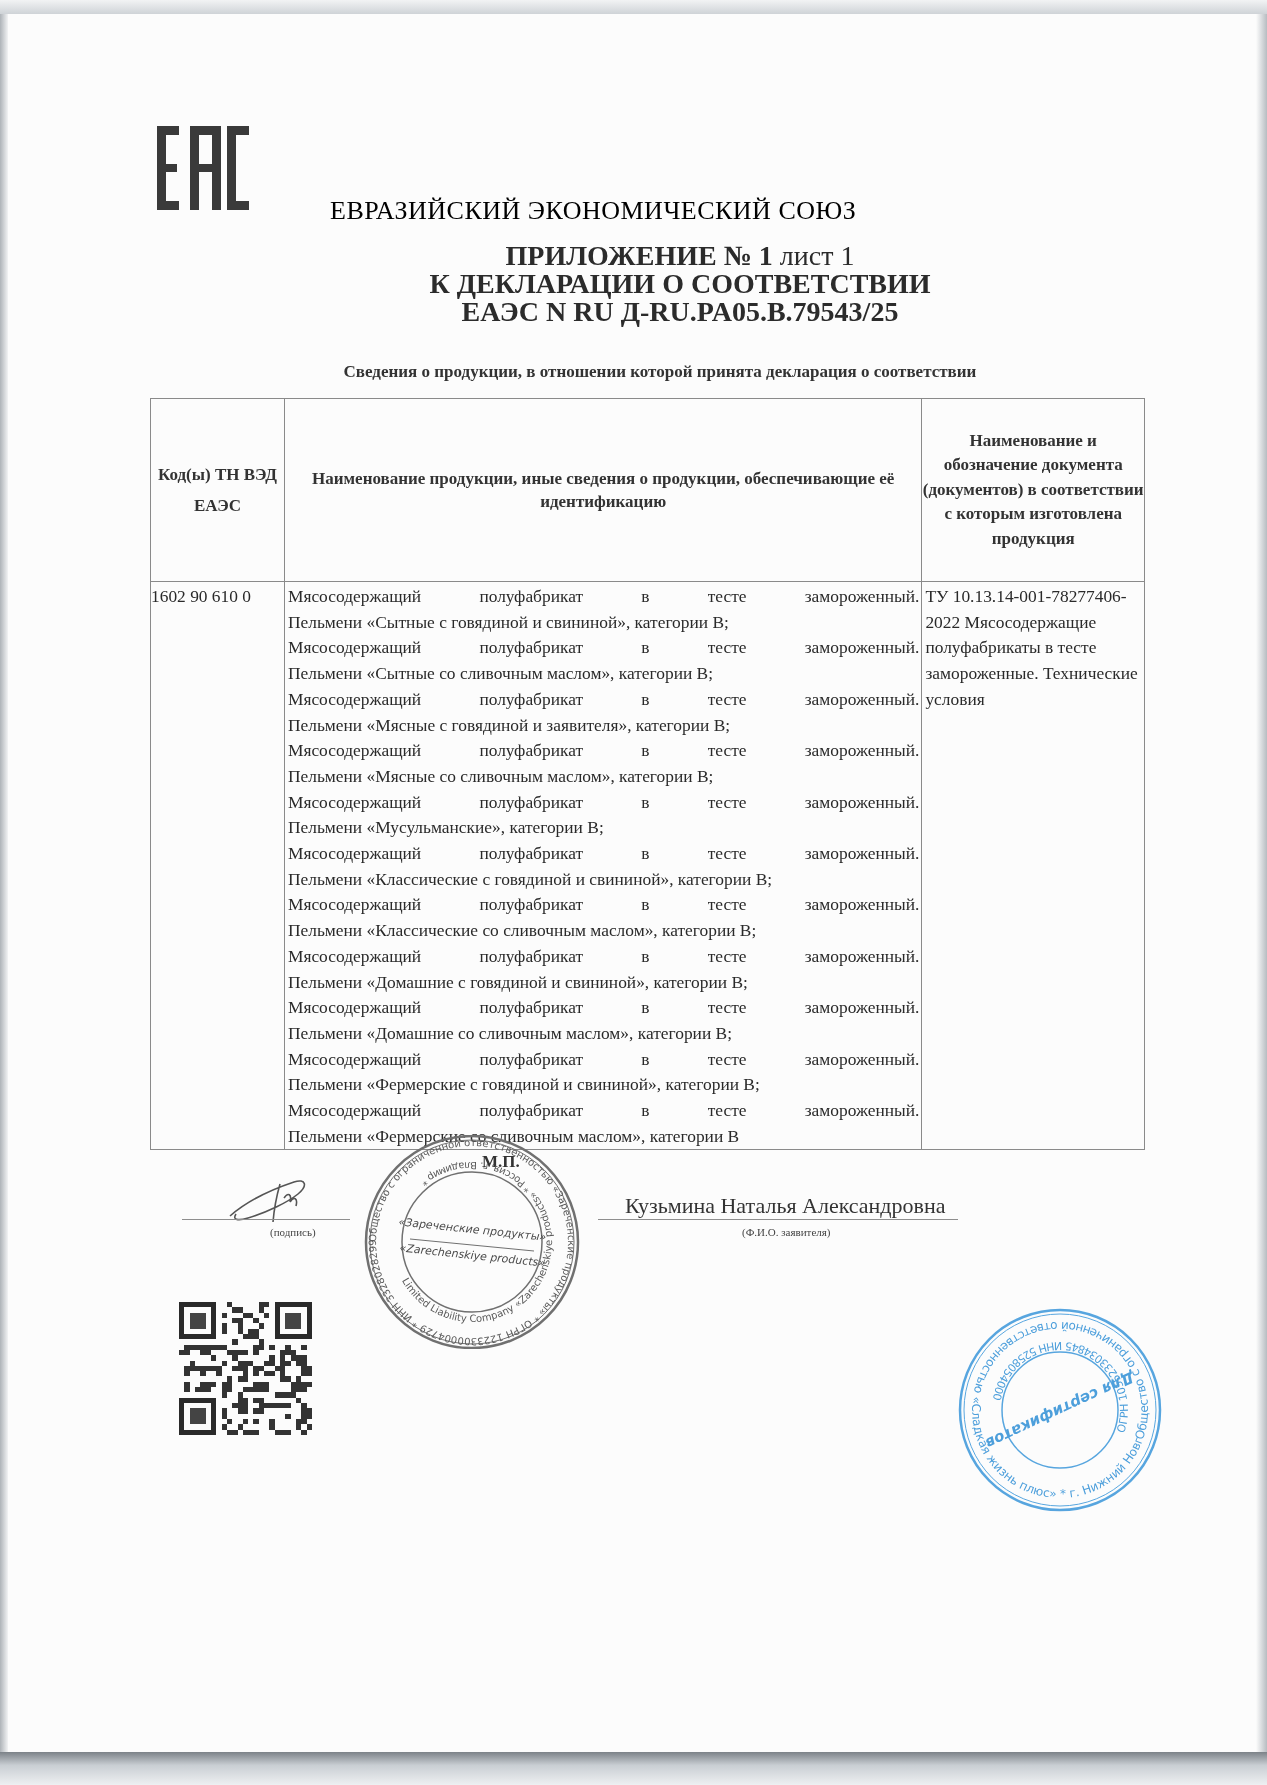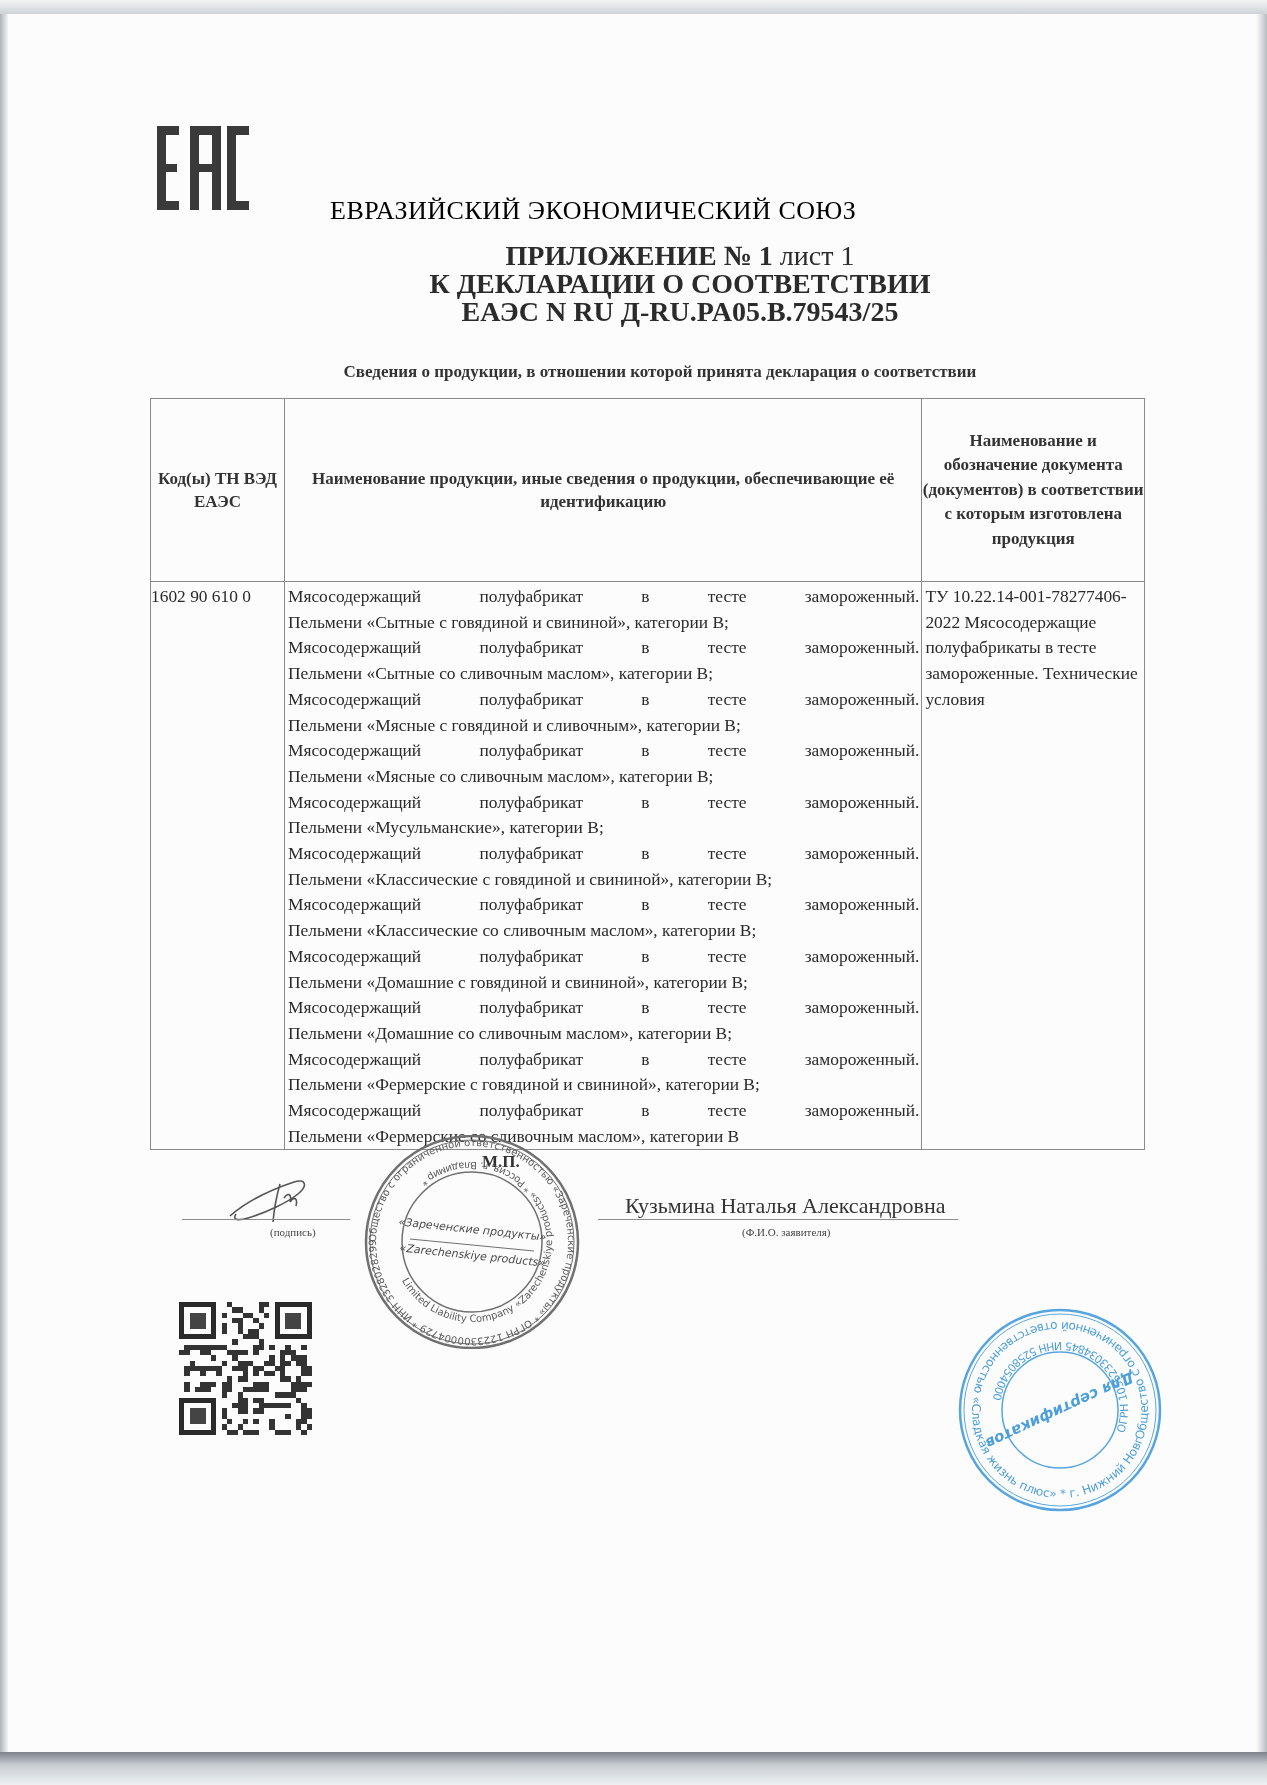--- a/index.html
+++ b/index.html
@@ -41,21 +41,21 @@
     position:absolute; left:150px; top:398px; width:995px;
     border-collapse:collapse; font-size:17.4px; color:#2a2a2a;
   }
   table.prod td, table.prod th {
     border:1px solid #8a8a8a; vertical-align:top;
   }
   table.prod th {
     font-weight:bold; vertical-align:middle; text-align:center;
     font-size:17px; color:#333;margin-top:13px;
   }
-  th.c1 { width:130px; height:180px; line-height:23px; }
+  th.c1 { width:130px; height:180px; line-height:31px; }
   th.c2 { width:630px; line-height:23px; }
   th.c3 { width:220px; line-height:24.5px; padding:2px 0; }
   td.code { text-align:left; padding:2px 0; line-height:25.5px; white-space:nowrap; }
   td.names { padding:2px 2px 0 3px; line-height:25.7px; }
   td.names .row { display:block; }
   td.names .line1 { display:block; text-align:justify; text-align-last:justify; }
   td.names .line2 { display:block; }
   td.std { padding:2px 3px; line-height:25.7px; font-size:17.4px; }
 
   .sig-line { position:absolute; top:1219px; height:1px; background:#8e8e8e; }
@@ -120,21 +120,21 @@
           <span class="row">
             <span class="line1">Мясосодержащий полуфабрикат в тесте замороженный.</span>
             <span class="line2">Пельмени «Сытные с говядиной и свининой», категории В;</span>
           </span>
           <span class="row">
             <span class="line1">Мясосодержащий полуфабрикат в тесте замороженный.</span>
             <span class="line2">Пельмени «Сытные со сливочным маслом», категории В;</span>
           </span>
           <span class="row">
             <span class="line1">Мясосодержащий полуфабрикат в тесте замороженный.</span>
-            <span class="line2">Пельмени «Мясные с говядиной и сливочным», категории В;</span>
+            <span class="line2">Пельмени «Мясные с говядиной и заявителя», категории В;</span>
           </span>
           <span class="row">
             <span class="line1">Мясосодержащий полуфабрикат в тесте замороженный.</span>
             <span class="line2">Пельмени «Мясные со сливочным маслом», категории В;</span>
           </span>
           <span class="row">
             <span class="line1">Мясосодержащий полуфабрикат в тесте замороженный.</span>
             <span class="line2">Пельмени «Мусульманские», категории В;</span>
           </span>
           <span class="row">
@@ -155,21 +155,21 @@
           </span>
           <span class="row">
             <span class="line1">Мясосодержащий полуфабрикат в тесте замороженный.</span>
             <span class="line2">Пельмени «Фермерские с говядиной и свининой», категории В;</span>
           </span>
           <span class="row">
             <span class="line1">Мясосодержащий полуфабрикат в тесте замороженный.</span>
             <span class="line2">Пельмени «Фермерские со сливочным маслом», категории В</span>
           </span>
         </td>
-      <td class="std">ТУ 10.22.14-001-78277406-2022 Мясосодержащие полуфабрикаты в тесте замороженные. Технические условия</td>
+      <td class="std">ТУ 10.13.14-001-78277406-2022 Мясосодержащие полуфабрикаты в тесте замороженные. Технические условия</td>
     </tr>
   </tbody>
 </table>
 
 <svg class="signature" viewBox="0 0 80 55">
   <path d="M2 44 C18 30 42 18 66 10 C78 6 80 14 70 22 C60 30 40 40 20 46 C10 49 4 48 8 42 M52 12 C48 26 46 38 45 50 M56 26 C60 20 64 22 62 30 M62 30 C66 24 70 26 68 34" fill="none" stroke="#555" stroke-width="1.6"></path>
 </svg>
 <div class="sig-line" style="left:182px;width:168px;"></div>
 <div class="sig-caption" style="left:270px;top:1226px;text-align:center;">(подпись)</div>
 

